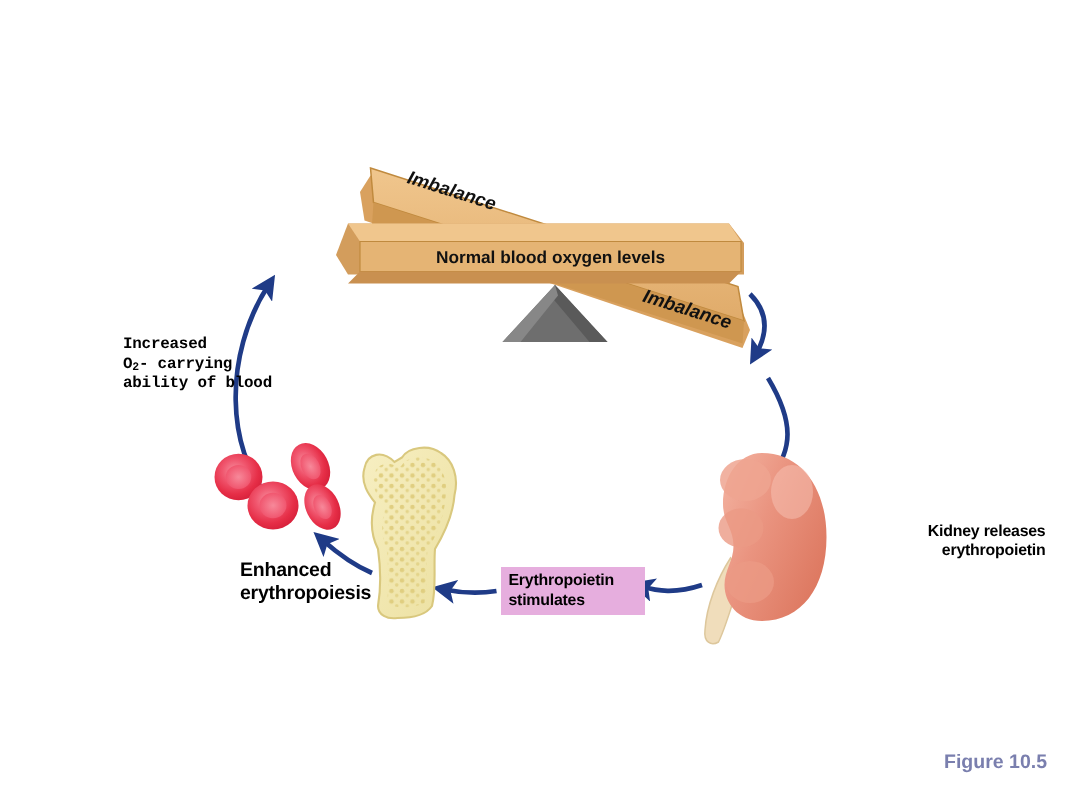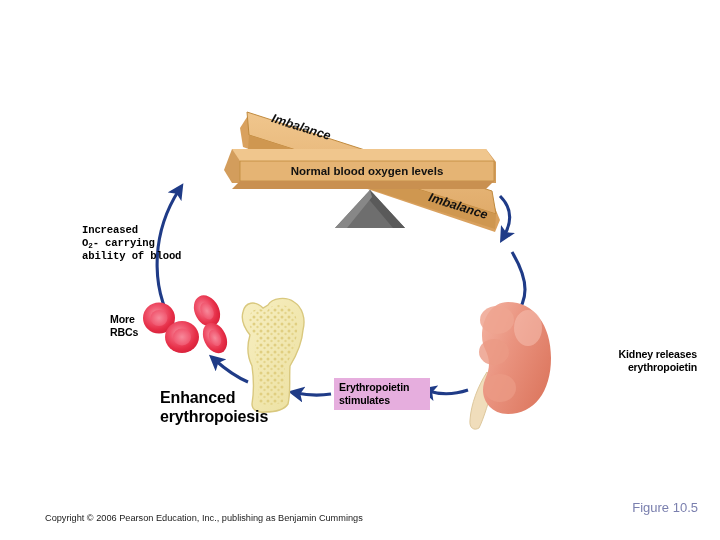--- a/index.html
+++ b/index.html
@@ -36,29 +36,29 @@
     white-space: pre-line;
     letter-spacing: -0.15px;
   }
   .lbl sub { font-size: 72%; vertical-align: -0.25em; font-weight: bold; }
 
   #label-stimulus   { left: 521px; top: 134px;  width: 160px; font-size: 10.6px; }
   #label-reduced-o2 { left: 543px; top: 258px;  width: 150px; font-size: 10.6px; }
   #label-kidney     { left: 547px; top: 348px;  width: 150px; font-size: 10.6px; text-align: right; }
   #label-increased  { left: 82px;  top: 224px;  width: 112px; font-size: 10.6px; font-family: Liberation Mono, monospace; }
   #label-more-rbcs  { left: 110px; top: 313px;  width: 70px;  font-size: 10.6px; }
-  #label-enhanced   { left: 160px; top: 389px;  width: 100px; font-size: 16px; }
+  #label-enhanced   { left: 160px; top: 372px;  width: 100px; font-size: 13px; }
   #label-marrow     { left: 249px; top: 405px;  width: 90px;  font-size: 10.6px; }
   #label-epo-box    { left: 334px; top: 378px;  width: 86px;  font-size: 10.6px;
                       background: #e6aede; padding: 3px 5px 4px 5px; box-sizing: content-box; }
 
   #figure-number {
     position: absolute;
     right: 22px; top: 500px;
-    font-size: 13px; font-weight: normal;
+    font-size: 13px; font-weight: bold;
     color: #7a7fae;
     font-family: "Liberation Sans", sans-serif;
   }
   #copyright-notice {
     position: absolute;
     left: 45px; top: 513px;
     font-size: 9.2px;
     color: #1a1a1a;
     font-family: "Liberation Sans", sans-serif;
   }
@@ -208,21 +208,18 @@
   <div class="lbl" id="label-kidney">Kidney releases
 erythropoietin</div>
 
   <div class="lbl" id="label-epo-box">Erythropoietin
 stimulates</div>
 
   <div class="lbl" id="label-enhanced">Enhanced
 erythropoiesis</div>
 
 
-  <div class="lbl" id="label-more-rbcs">More
-RBCs</div>
 
   <div class="lbl" id="label-increased">Increased<br>O<sub>2</sub>- carrying<br>ability of blood</div>
 
   <div id="figure-number">Figure 10.5</div>
-  <div id="copyright-notice">Copyright © 2006 Pearson Education, Inc., publishing as Benjamin Cummings</div>
 
 </div>
 
 </body></html>

